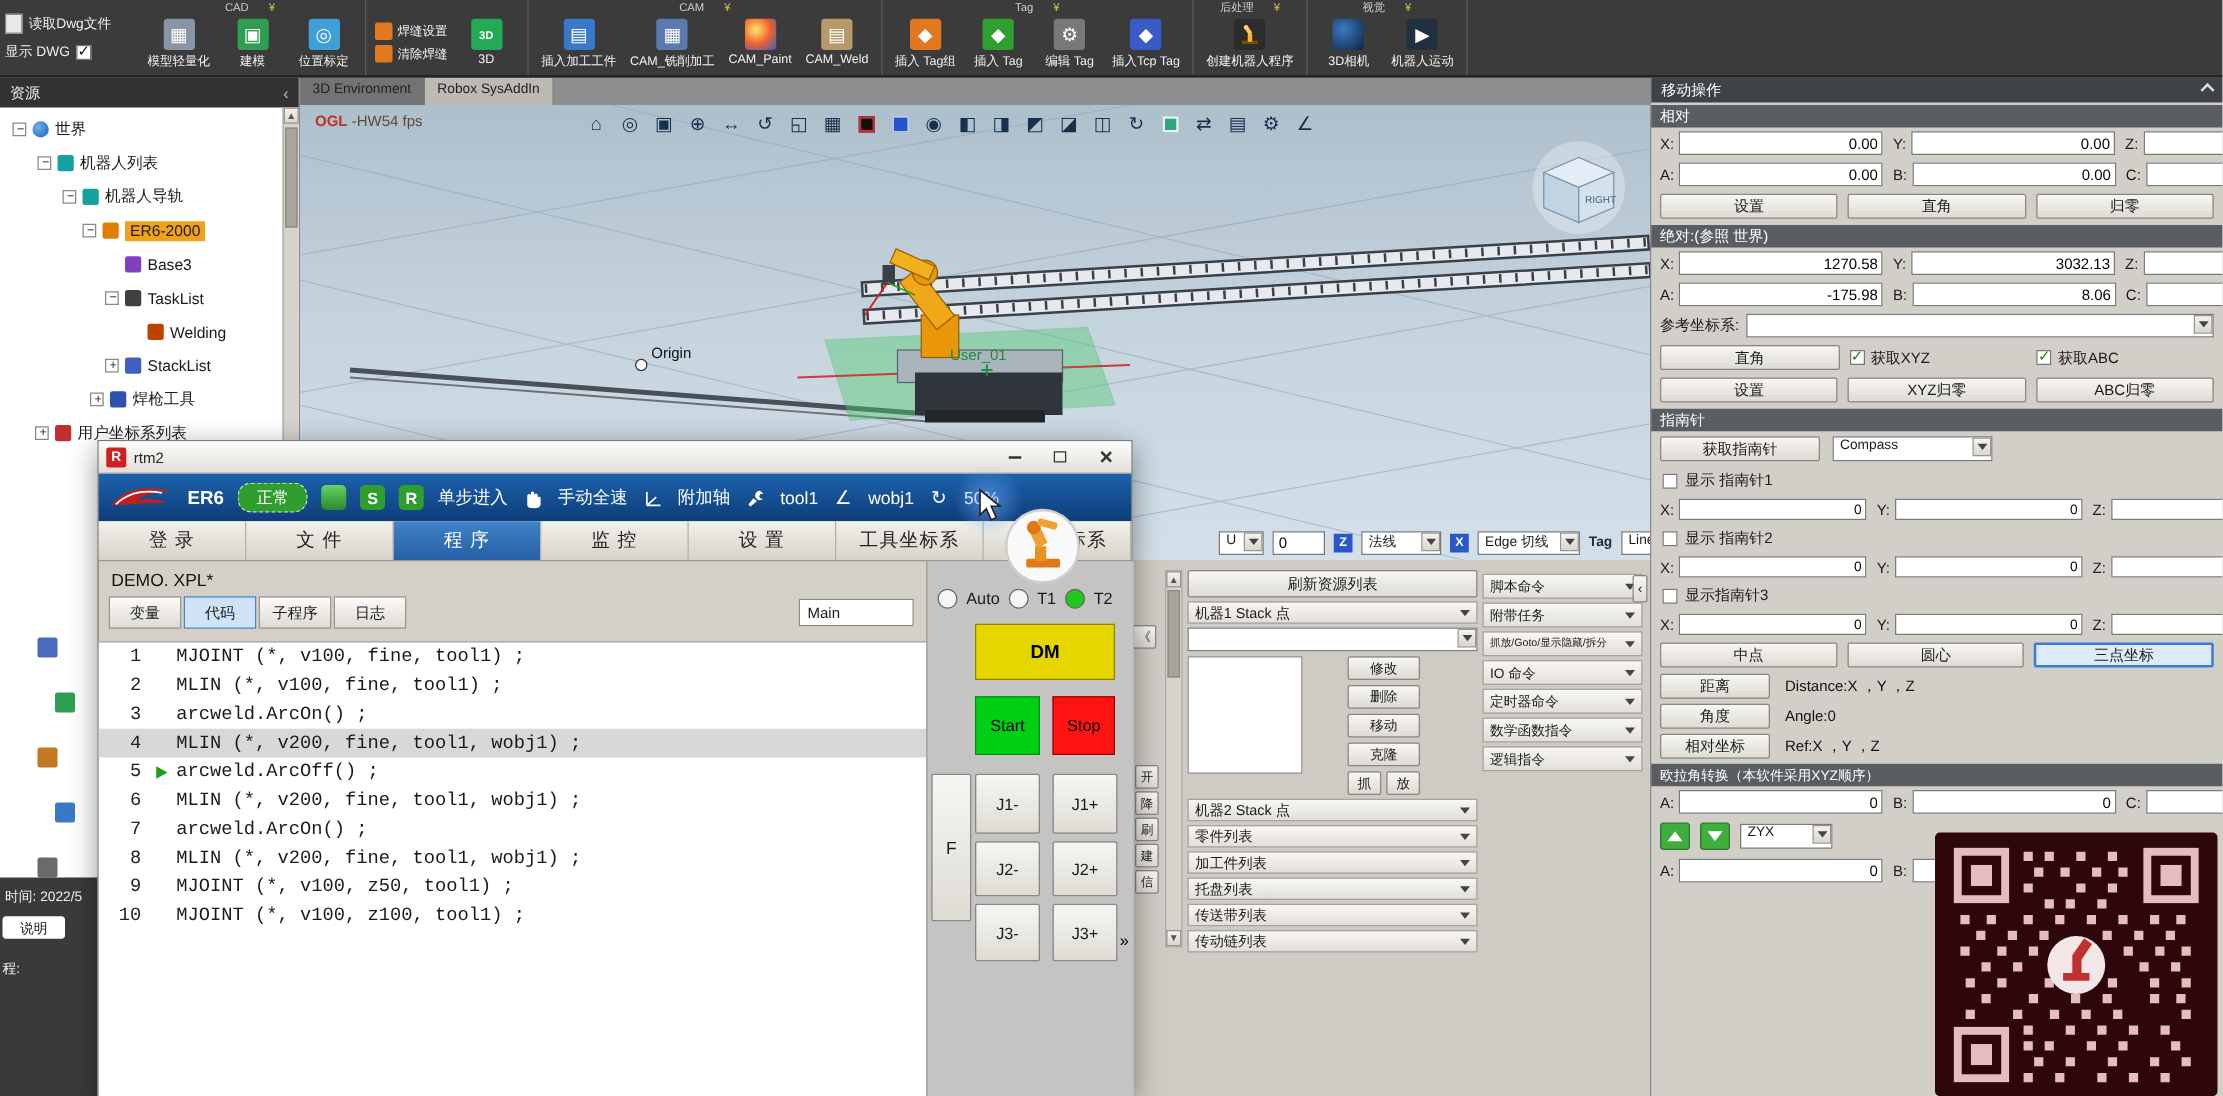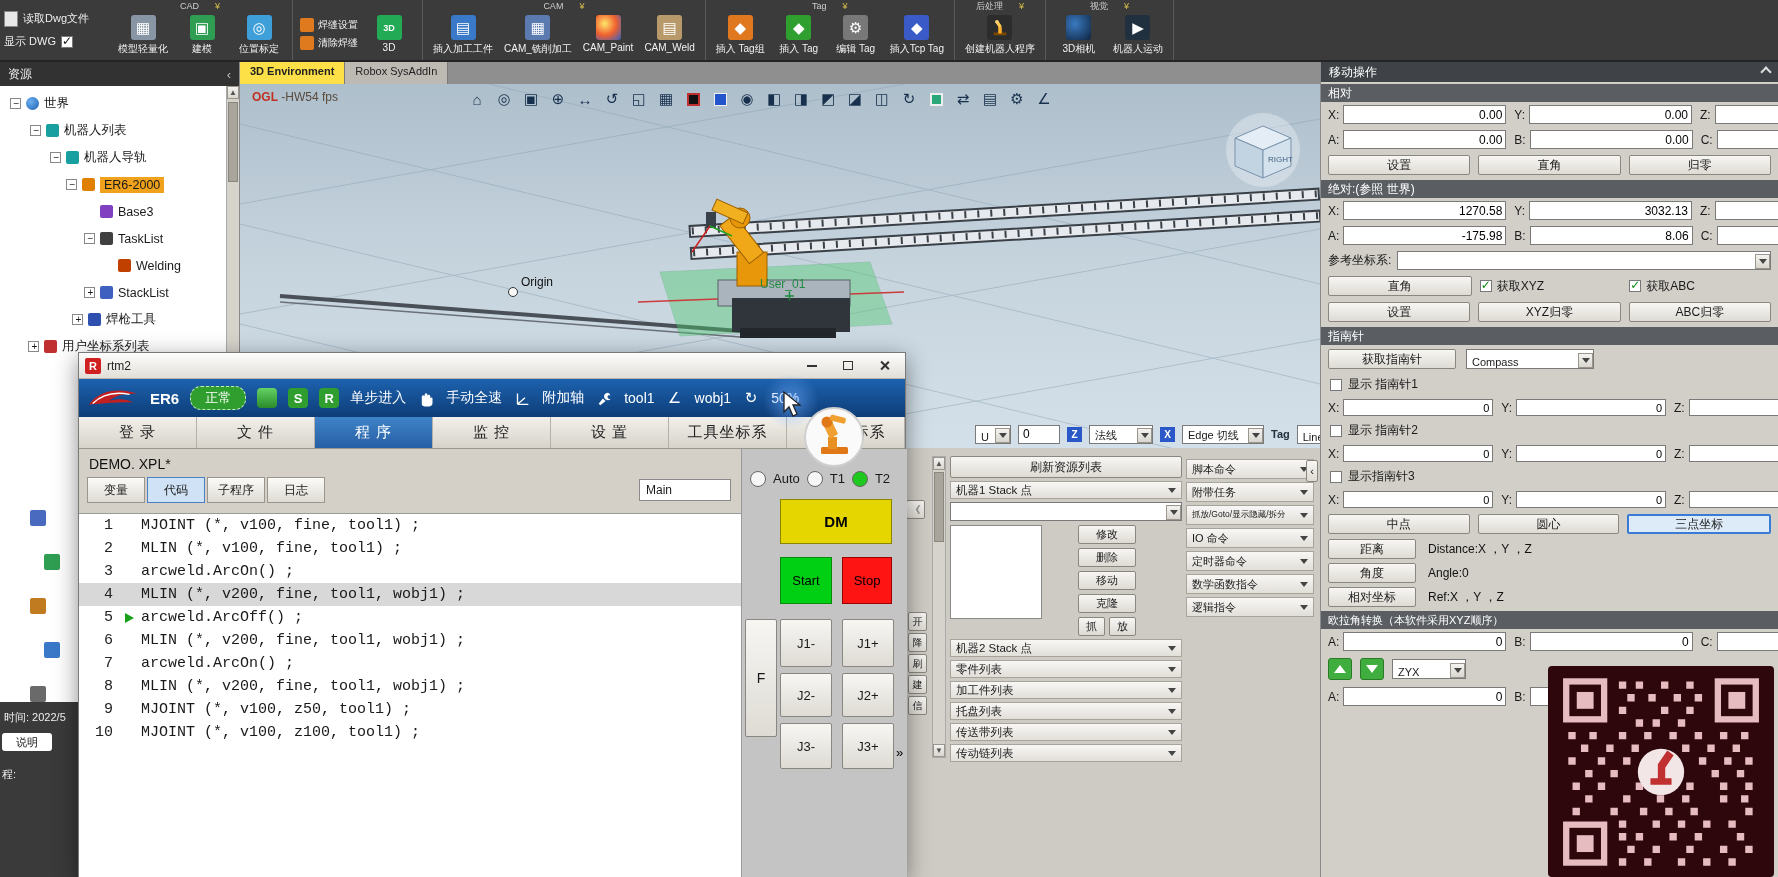--- a/index.html
+++ b/index.html
@@ -58,32 +58,32 @@
 #sbScroll{position:absolute;right:0;top:24px;width:13px;height:616px;background:#d6d3cc;border-left:1px solid #aaa}
 .sarr{height:13px;display:flex;align-items:center;justify-content:center;font-size:8px;color:#555;background:linear-gradient(#f4f3f0,#d9d6cf);border:1px solid #9a968e}
 .sthumb{position:absolute;left:1px;width:10px;background:#a9a59d;border:1px solid #8a8780}
 #sbFooter{position:absolute;left:0;top:640px;width:240px;height:175px;background:#3a3a3a;color:#f0f0f0;font-size:11px}
 #sbFooter .time{padding:8px 4px 4px}
 #sbFooter .note{margin:4px 2px;width:50px;height:18px;background:#fff;color:#111;border-radius:3px;display:flex;align-items:center;justify-content:center}
 #sbFooter .proc{padding:12px 2px 0}
 
 #vpTabs{position:absolute;left:240px;top:62px;width:1080px;height:22px;background:#8f8f8f;display:flex;z-index:4}
 .vtab{padding:3px 10px;font-size:11px;background:#bdbab3;border-right:1px solid #7a7a7a;color:#222;cursor:pointer}
-.vtab.active{background:#fde047;font-weight:bold}
+.vtab.active{background:#737373;font-weight:normal}
 #viewport{position:absolute;left:240px;top:84px;width:1080px;height:364px;overflow:hidden;z-index:3}
 #fps{position:absolute;left:12px;top:6px;font-size:12px}
 #fps .p{color:#c03020;font-weight:bold}
 #fps .t{color:#5a4a3a}
 #vtool{position:absolute;left:225px;top:3px;display:flex;gap:3px;align-items:center}
 .vic{width:24px;height:24px;display:flex;align-items:center;justify-content:center;font-size:15px;color:#17304d;cursor:pointer}
 .sqb{width:13px;height:13px;background:#111;border:2px solid #c03030}
 .sqblue{width:13px;height:13px;background:#2255cc;border:1px solid #eee}
 .sqgreen{width:13px;height:13px;background:#2aa87a;border:2px solid #eee}
 #vbot{position:absolute;left:735px;top:338px;height:24px;display:flex;gap:7px;align-items:center}
-.combo{background:#fff;border:1px solid #7a7a7a;height:19px;display:flex;align-items:flex-end;gap:4px;padding:0 0 0 5px;font-size:11px}
+.combo{background:#fff;border:1px solid #7a7a7a;height:19px;display:flex;align-items:flex-start;gap:4px;padding:0 0 0 5px;font-size:11px}
 .badge{width:15px;height:15px;background:#2a58c8;color:#fff;font-size:10px;font-weight:bold;display:flex;align-items:center;justify-content:center;flex:none}
 .vinput{width:42px;height:19px;border:1px solid #7a7a7a;padding:0 4px;background:#fff}
 .taglb{font-size:11px;font-weight:bold;color:#20303e}
 
 #dock{position:absolute;left:240px;top:448px;width:1080px;height:429px;background:#cecbc4;z-index:5}
 .stripbtn{position:absolute;width:19px;height:19px;font-size:10px;padding:0}
 #dockScroll{position:absolute;left:692px;top:8px;width:14px;height:302px;background:#d6d3cc;border:1px solid #aaa}
 #resPanel{position:absolute;left:710px;top:8px;width:232px}
 #refreshBtn{width:100%;height:22px;font-size:12px}
 .sec-h{height:18px;background:linear-gradient(#f8f7f5,#e2dfd9);border:1px solid #a8a49c;display:flex;align-items:center;padding:0 5px;font-size:11.5px;margin-top:3px;cursor:pointer}

